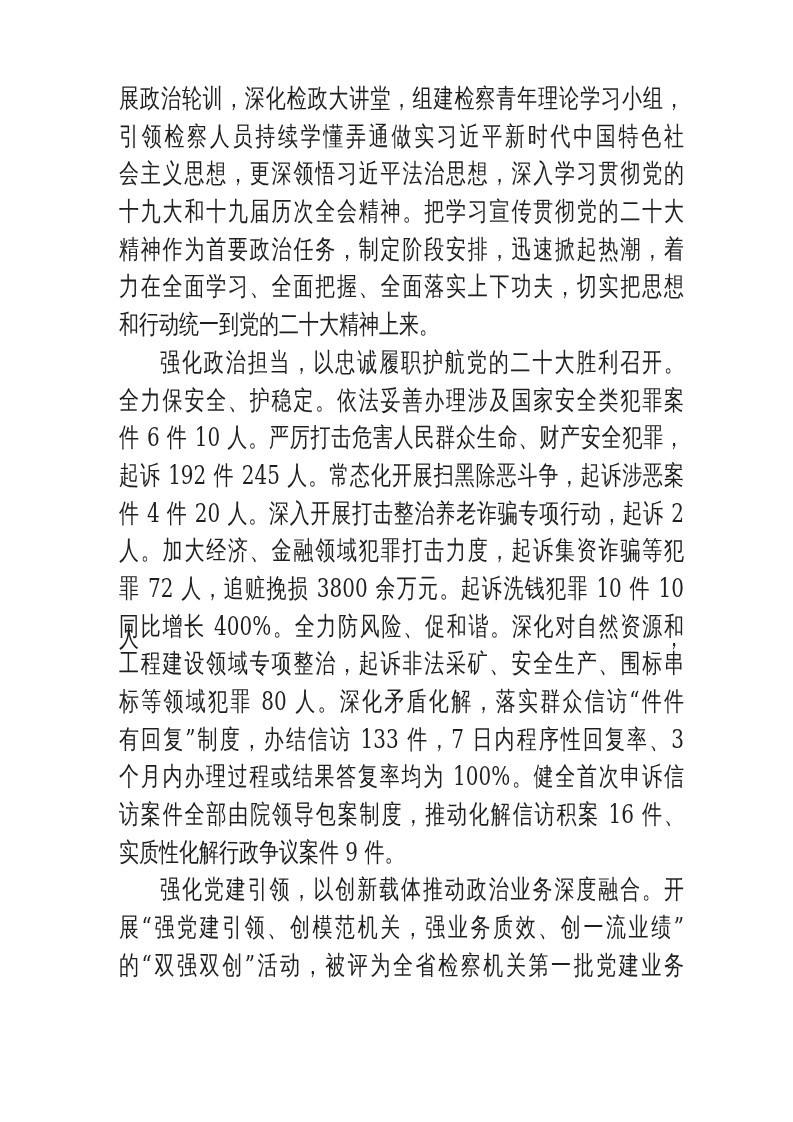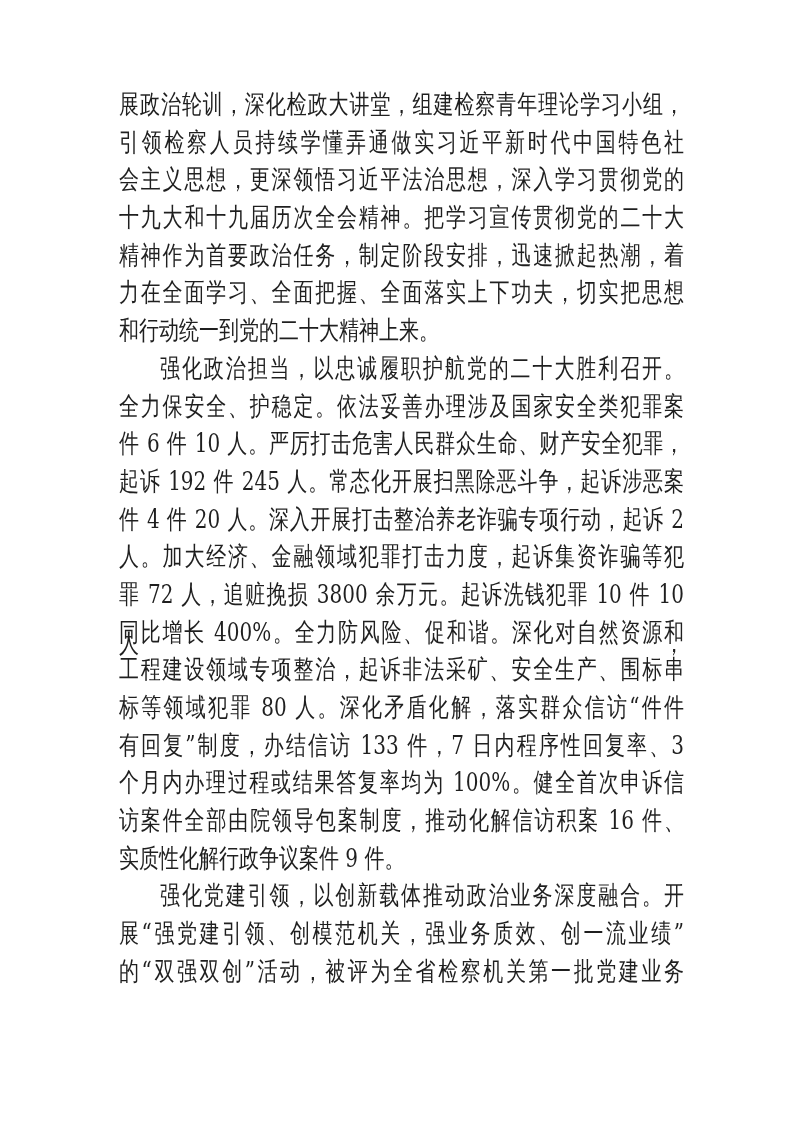--- a/index.html
+++ b/index.html
@@ -10,21 +10,21 @@
   .page {
     position: relative;
     width: 793px;
     height: 1122px;
     background: #ffffff;
     overflow: hidden;
   }
   .text-block {
     position: absolute;
     left: 119px;
-    top: 86px;
+    top: 80px;
     width: 565px;
     color: #1f1f1f;
     font-family: "DejaVu Serif", "Liberation Serif", serif;
   }
   .line {
     font-size: 20px;
     line-height: 37.7px;
     height: 37.7px;
     text-align: justify;
     text-align-last: justify;

